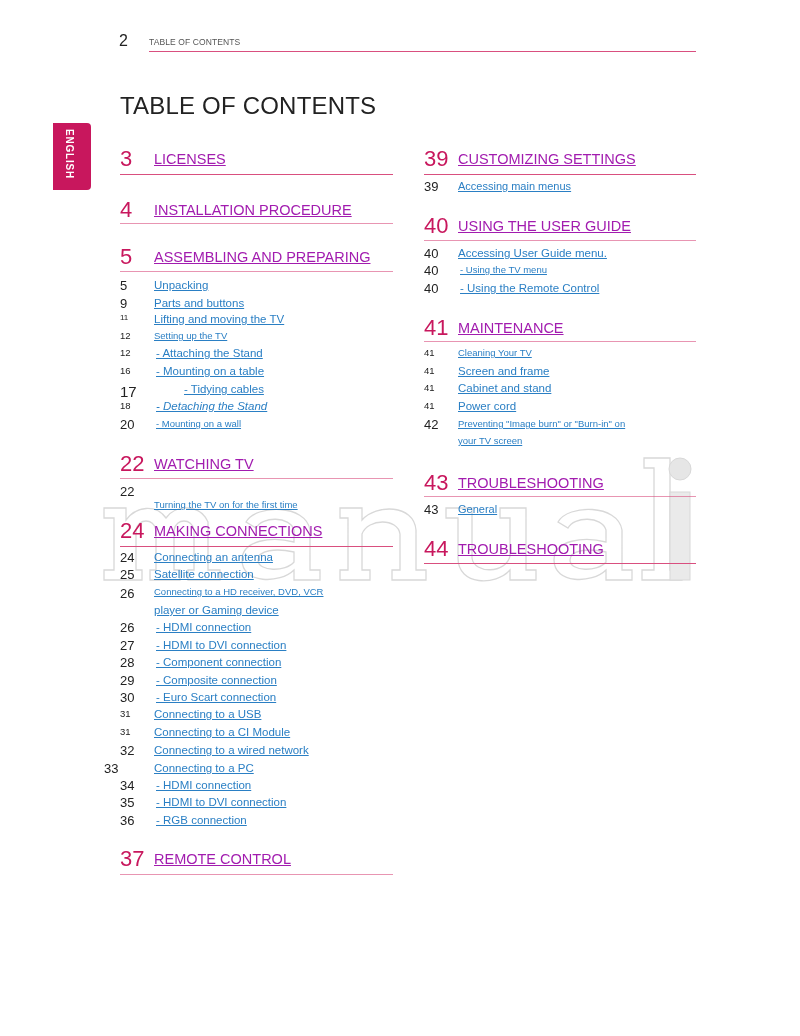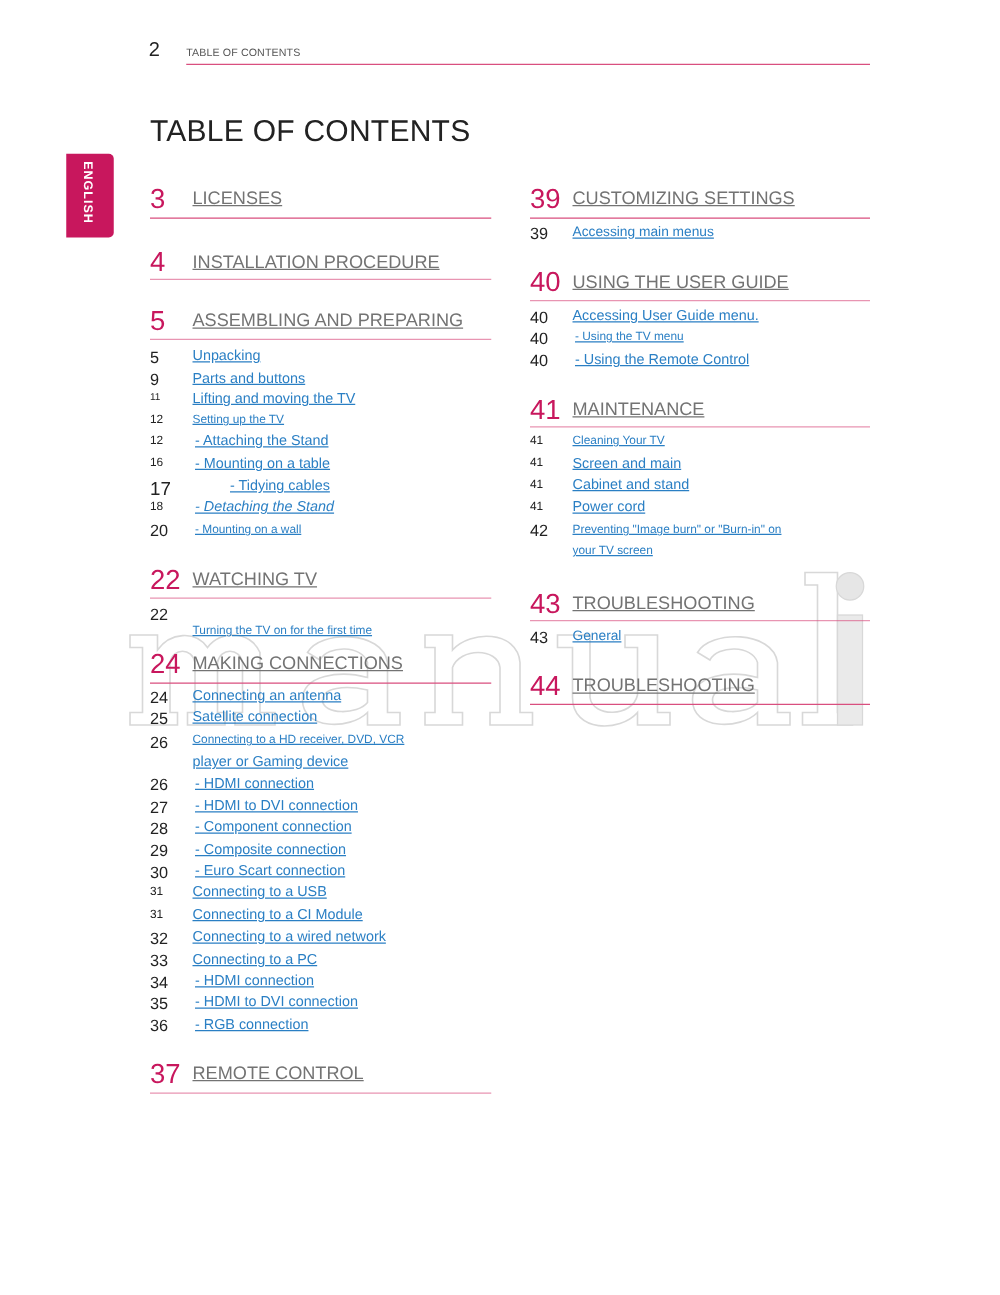--- a/index.html
+++ b/index.html
@@ -7,21 +7,21 @@
   .abs { position:absolute; }
   .page-num { left:119px; top:32px; font-size:16px; color:#222; }
   .running-head { left:149px; top:37px; font-size:8.5px; color:#555; letter-spacing:0.1px; }
   .head-rule { left:149px; top:51px; width:547px; height:1px; background:#d94f7f; }
   .page-title { left:120px; top:92px; font-size:24px; color:#222; letter-spacing:0.2px; }
   .lang-tab { left:53px; top:123px; width:38px; height:67px; background:#c8175d; border-radius:0 4px 4px 0; }
   .lang-text { position:absolute; left:11px; top:6px; writing-mode:vertical-rl; color:#fff; font-size:10px; font-weight:bold; letter-spacing:0.8px; }
 
   .sec { position:absolute; }
   .sec-num { position:absolute; font-size:22px; color:#c8175d; line-height:22px; }
-  .sec-title { position:absolute; font-size:14.5px; color:#737373; text-decoration:underline; line-height:16px; white-space:nowrap; }
+  .sec-title { position:absolute; font-size:14.5px; color:#a21caf; text-decoration:underline; line-height:16px; white-space:nowrap; }
   .sec-rule { position:absolute; height:1px; background:#d94f7f; }
   .item { position:absolute; white-space:nowrap; }
   .item-num { position:absolute; color:#222; }
   .item-title { position:absolute; color:#2a7fc4; text-decoration:underline; }
 
   .wm { position:absolute; left:96px; top:438px; width:620px; height:150px; pointer-events:none; }
 </style>
 </head>
 <body>
 
@@ -162,21 +162,21 @@
   </div>
   <div class="item" style="top:726px;">
     <span class="item-num" style="left:120px;font-size:9.5px;">31</span>
     <a class="item-title" style="left:154px;top:0px;font-size:11.5px;">Connecting to a CI Module</a>
   </div>
   <div class="item" style="top:743px;">
     <span class="item-num" style="left:120px;font-size:13px;">32</span>
     <a class="item-title" style="left:154px;top:1px;font-size:11.5px;">Connecting to a wired network</a>
   </div>
   <div class="item" style="top:761px;">
-    <span class="item-num" style="left:120px;font-size:13px;">33</span>
+    <span class="item-num" style="left:104px;font-size:13px;">33</span>
     <a class="item-title" style="left:154px;top:1px;font-size:11.5px;">Connecting to a PC</a>
   </div>
   <div class="item" style="top:778px;">
     <span class="item-num" style="left:120px;font-size:13px;">34</span>
     <a class="item-title" style="left:156px;top:1px;font-size:11.5px;">- HDMI connection</a>
   </div>
   <div class="item" style="top:795px;">
     <span class="item-num" style="left:120px;font-size:13px;">35</span>
     <a class="item-title" style="left:156px;top:1px;font-size:11.5px;">- HDMI to DVI connection</a>
   </div>
@@ -223,21 +223,21 @@
 <div class="sec">
   <span class="sec-num" style="left:424px;top:317px;">41</span>
   <a class="sec-title" style="left:458px;top:320px;">MAINTENANCE</a>
   <div class="sec-rule" style="left:424px;top:341px;width:272px;opacity:0.6;"></div>
   <div class="item" style="top:347px;">
     <span class="item-num" style="left:424px;font-size:9.5px;">41</span>
     <a class="item-title" style="left:458px;top:0px;font-size:9.5px;">Cleaning Your TV</a>
   </div>
   <div class="item" style="top:365px;">
     <span class="item-num" style="left:424px;font-size:9.5px;">41</span>
-    <a class="item-title" style="left:458px;top:0px;font-size:11.5px;">Screen and main</a>
+    <a class="item-title" style="left:458px;top:0px;font-size:11.5px;">Screen and frame</a>
   </div>
   <div class="item" style="top:382px;">
     <span class="item-num" style="left:424px;font-size:9.5px;">41</span>
     <a class="item-title" style="left:458px;top:0px;font-size:11.5px;">Cabinet and stand</a>
   </div>
   <div class="item" style="top:400px;">
     <span class="item-num" style="left:424px;font-size:9.5px;">41</span>
     <a class="item-title" style="left:458px;top:0px;font-size:11.5px;">Power cord</a>
   </div>
   <div class="item" style="top:417px;">

